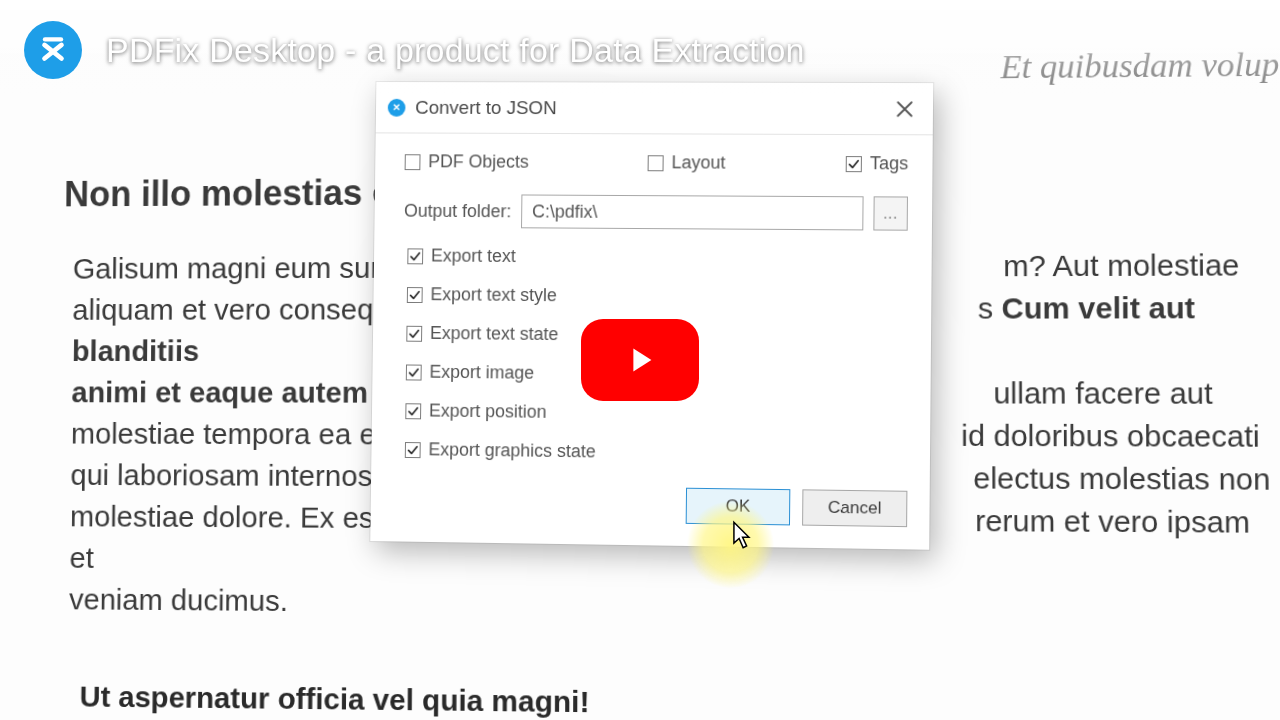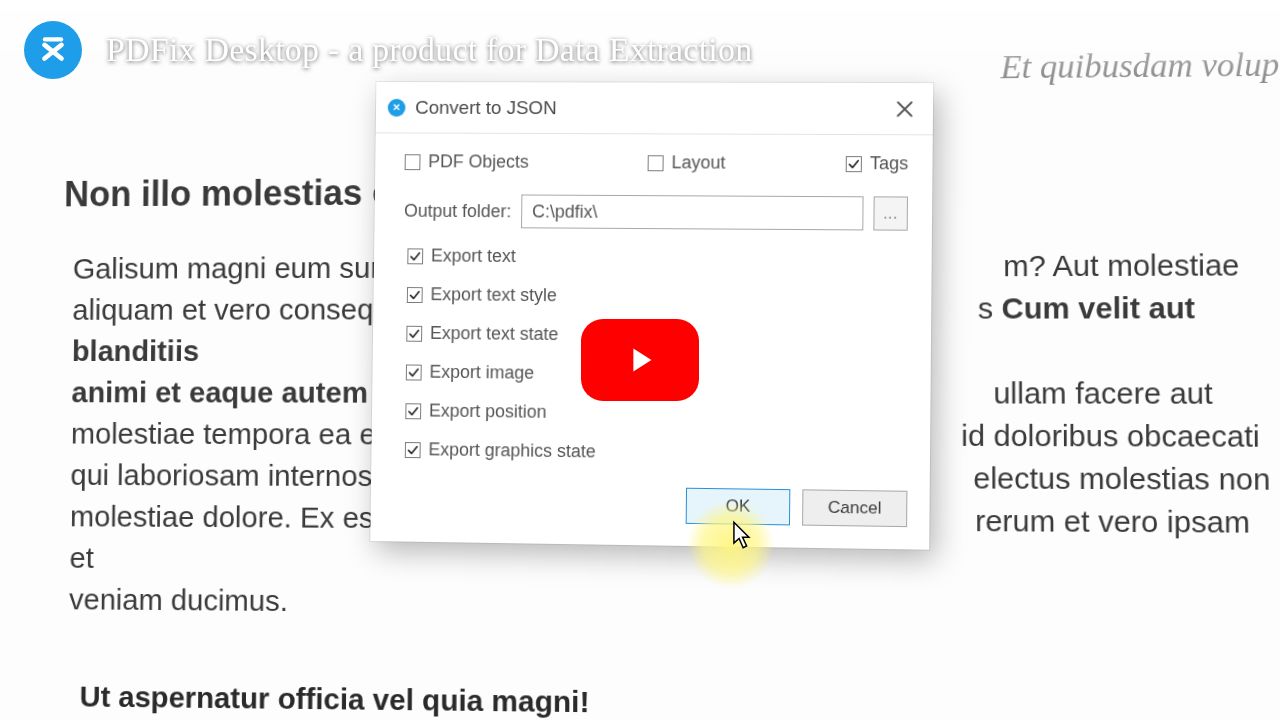--- a/index.html
+++ b/index.html
@@ -65,21 +65,20 @@
   .banner {
     position: absolute;
     top: 0; left: 0; right: 0;
     height: 96px;
     background: linear-gradient(to bottom, rgba(255,255,255,0.75), rgba(255,255,255,0.0));
     display: flex;
     align-items: center;
     gap: 24px;
     padding: 4px 24px 0 24px;
     z-index: 5;
-    font-family: Liberation Serif, serif;
   }
   .banner .logo {
     width: 58px; height: 58px;
     border-radius: 50%;
     background: #1e9ee8;
     display: flex;
     align-items: center; justify-content: center;
     flex: 0 0 auto;
   }
   .banner .logo svg { width: 34px; height: 34px; }

